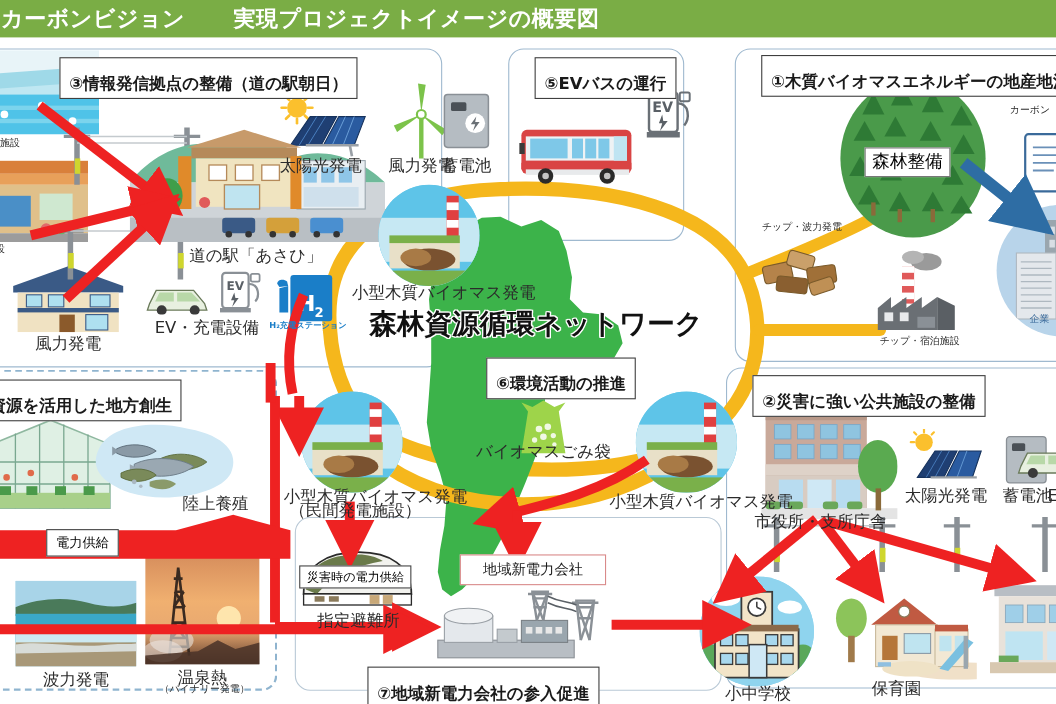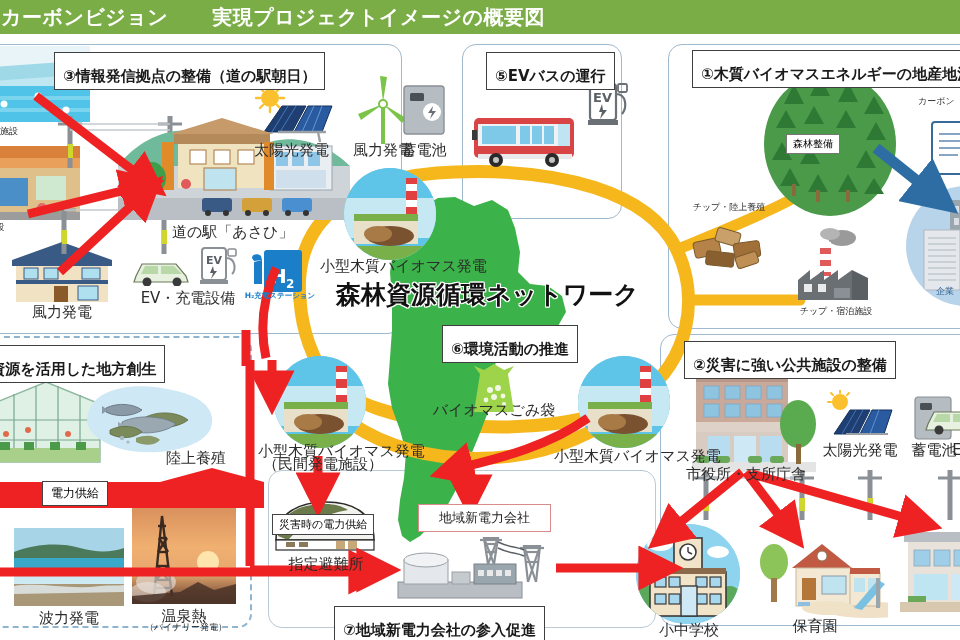--- a/index.html
+++ b/index.html
@@ -332,32 +332,32 @@
         <path d="M48 124 L58 106 L68 124 Z"></path>
       <path d="M78 124 L88 106 L98 124 Z"></path>
         <path d="M104 126 L114 110 L124 126 Z"></path>
     </g>
     <g fill="#8a6a3a">
       <rect x="32" y="116" width="4" height="12"></rect>
         <rect x="56" y="122" width="4" height="12"></rect>
       <rect x="86" y="122" width="4" height="12"></rect>
     </g>
   </svg>
-  <div class="boxcap" style="left:786px; top:134px; font-size:10px; border-color:#777;">森林整備</div>
+  <div class="boxcap" style="left:786px; top:134px; font-size:16px; border-color:#777;">森林整備</div>
 
   <svg class="art" style="left:690px; top:218px; width:80px; height:52px;">
     <g stroke="#7a5a2a" stroke-width="1">
       <rect x="4" y="22" width="26" height="16" rx="3" fill="#b5834a" transform="rotate(-12 17 30)"></rect>
       <rect x="26" y="12" width="24" height="14" rx="3" fill="#caa06a" transform="rotate(16 38 19)"></rect>
       <rect x="44" y="24" width="26" height="16" rx="3" fill="#a07038" transform="rotate(-8 57 32)"></rect>
       <rect x="16" y="34" width="28" height="14" rx="3" fill="#8a5f30" transform="rotate(6 30 41)"></rect>
       <rect x="46" y="36" width="22" height="12" rx="3" fill="#bf9055" transform="rotate(-18 57 42)"></rect>
     </g>
   </svg>
-  <div class="cap sm" style="left:684px; top:202px; width:90px;">チップ・陸上養殖</div>
+  <div class="cap sm" style="left:684px; top:202px; width:90px;">チップ・波力発電</div>
 
   <svg class="art" style="left:790px; top:222px; width:92px; height:82px;">
     <ellipse cx="52" cy="16" rx="14" ry="8" fill="#9a9a9a"></ellipse>
     <ellipse cx="40" cy="12" rx="10" ry="6" fill="#b4b4b4"></ellipse>
     <rect x="30" y="20" width="11" height="34" fill="#e05a5a"></rect>
     <rect x="30" y="20" width="11" height="6" fill="#ffffff"></rect>
     <rect x="30" y="32" width="11" height="6" fill="#ffffff"></rect>
     <rect x="30" y="44" width="11" height="6" fill="#ffffff"></rect>
     <path d="M8 78 L8 58 L20 48 L20 58 L34 48 L34 58 L48 48 L48 58 L62 48 L62 78 Z" fill="#6a6f74"></path>
     <path d="M62 78 L62 48 L78 56 L78 78 Z" fill="#5a5f64"></path>

